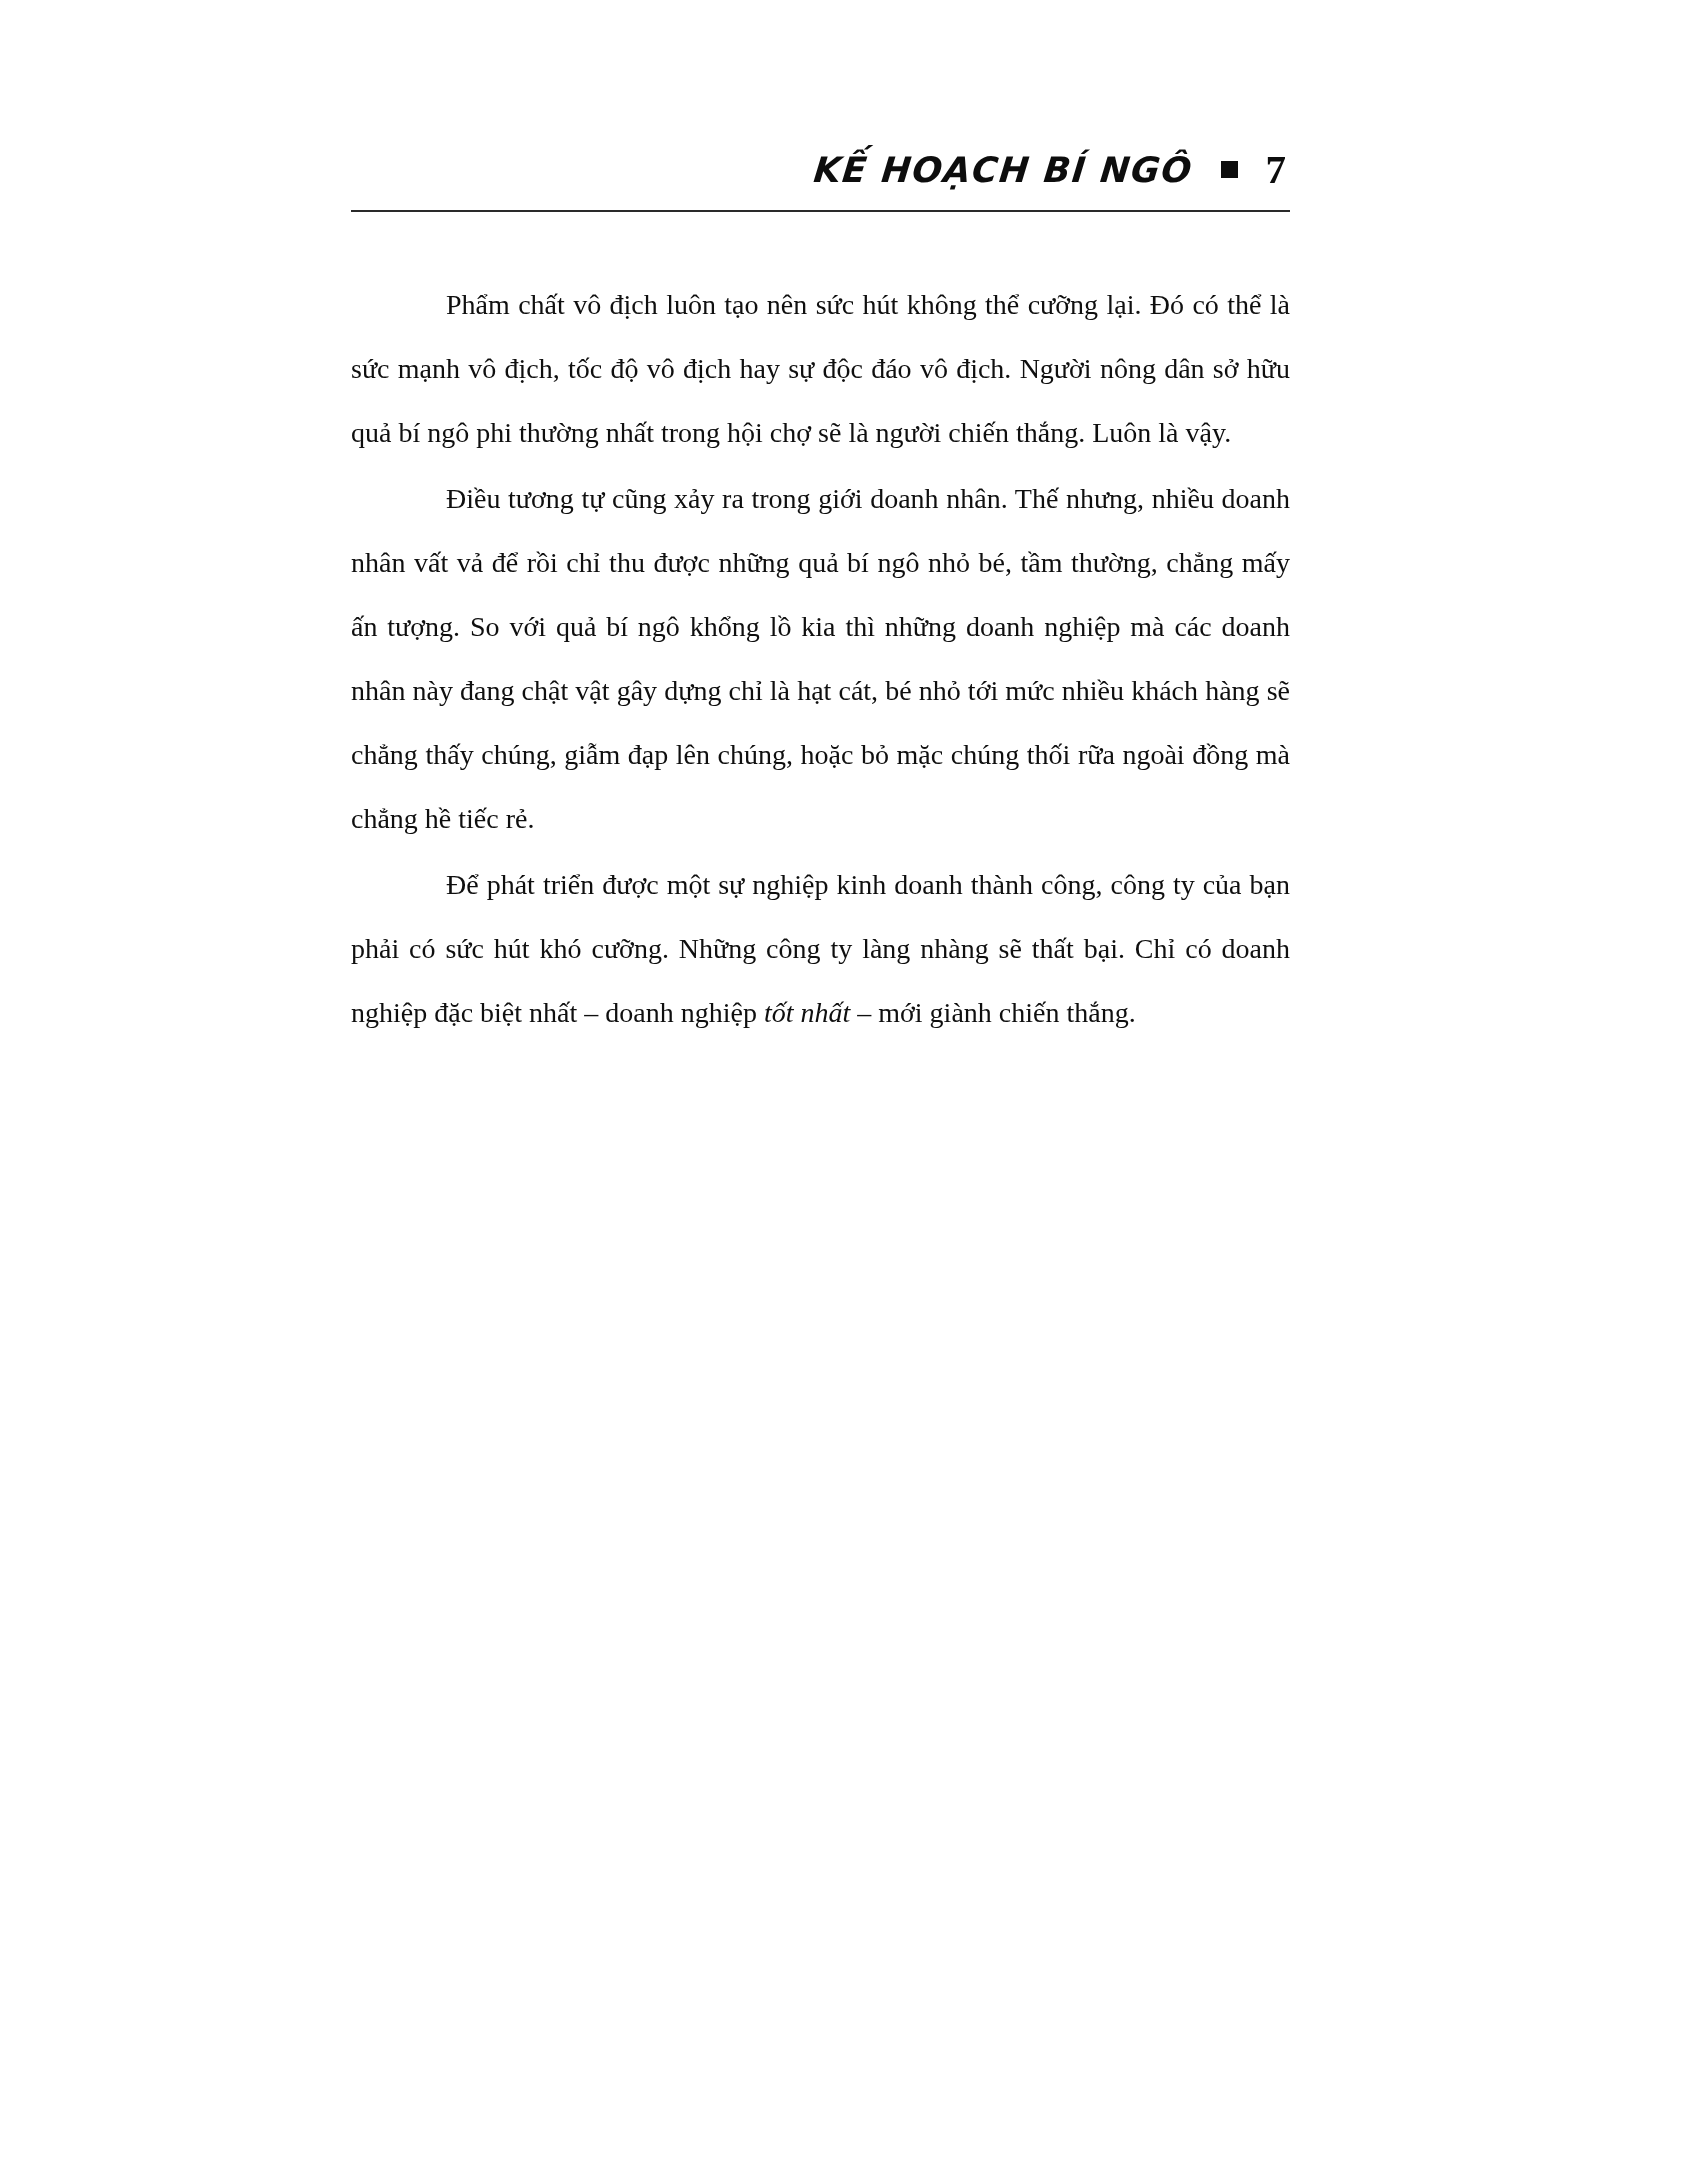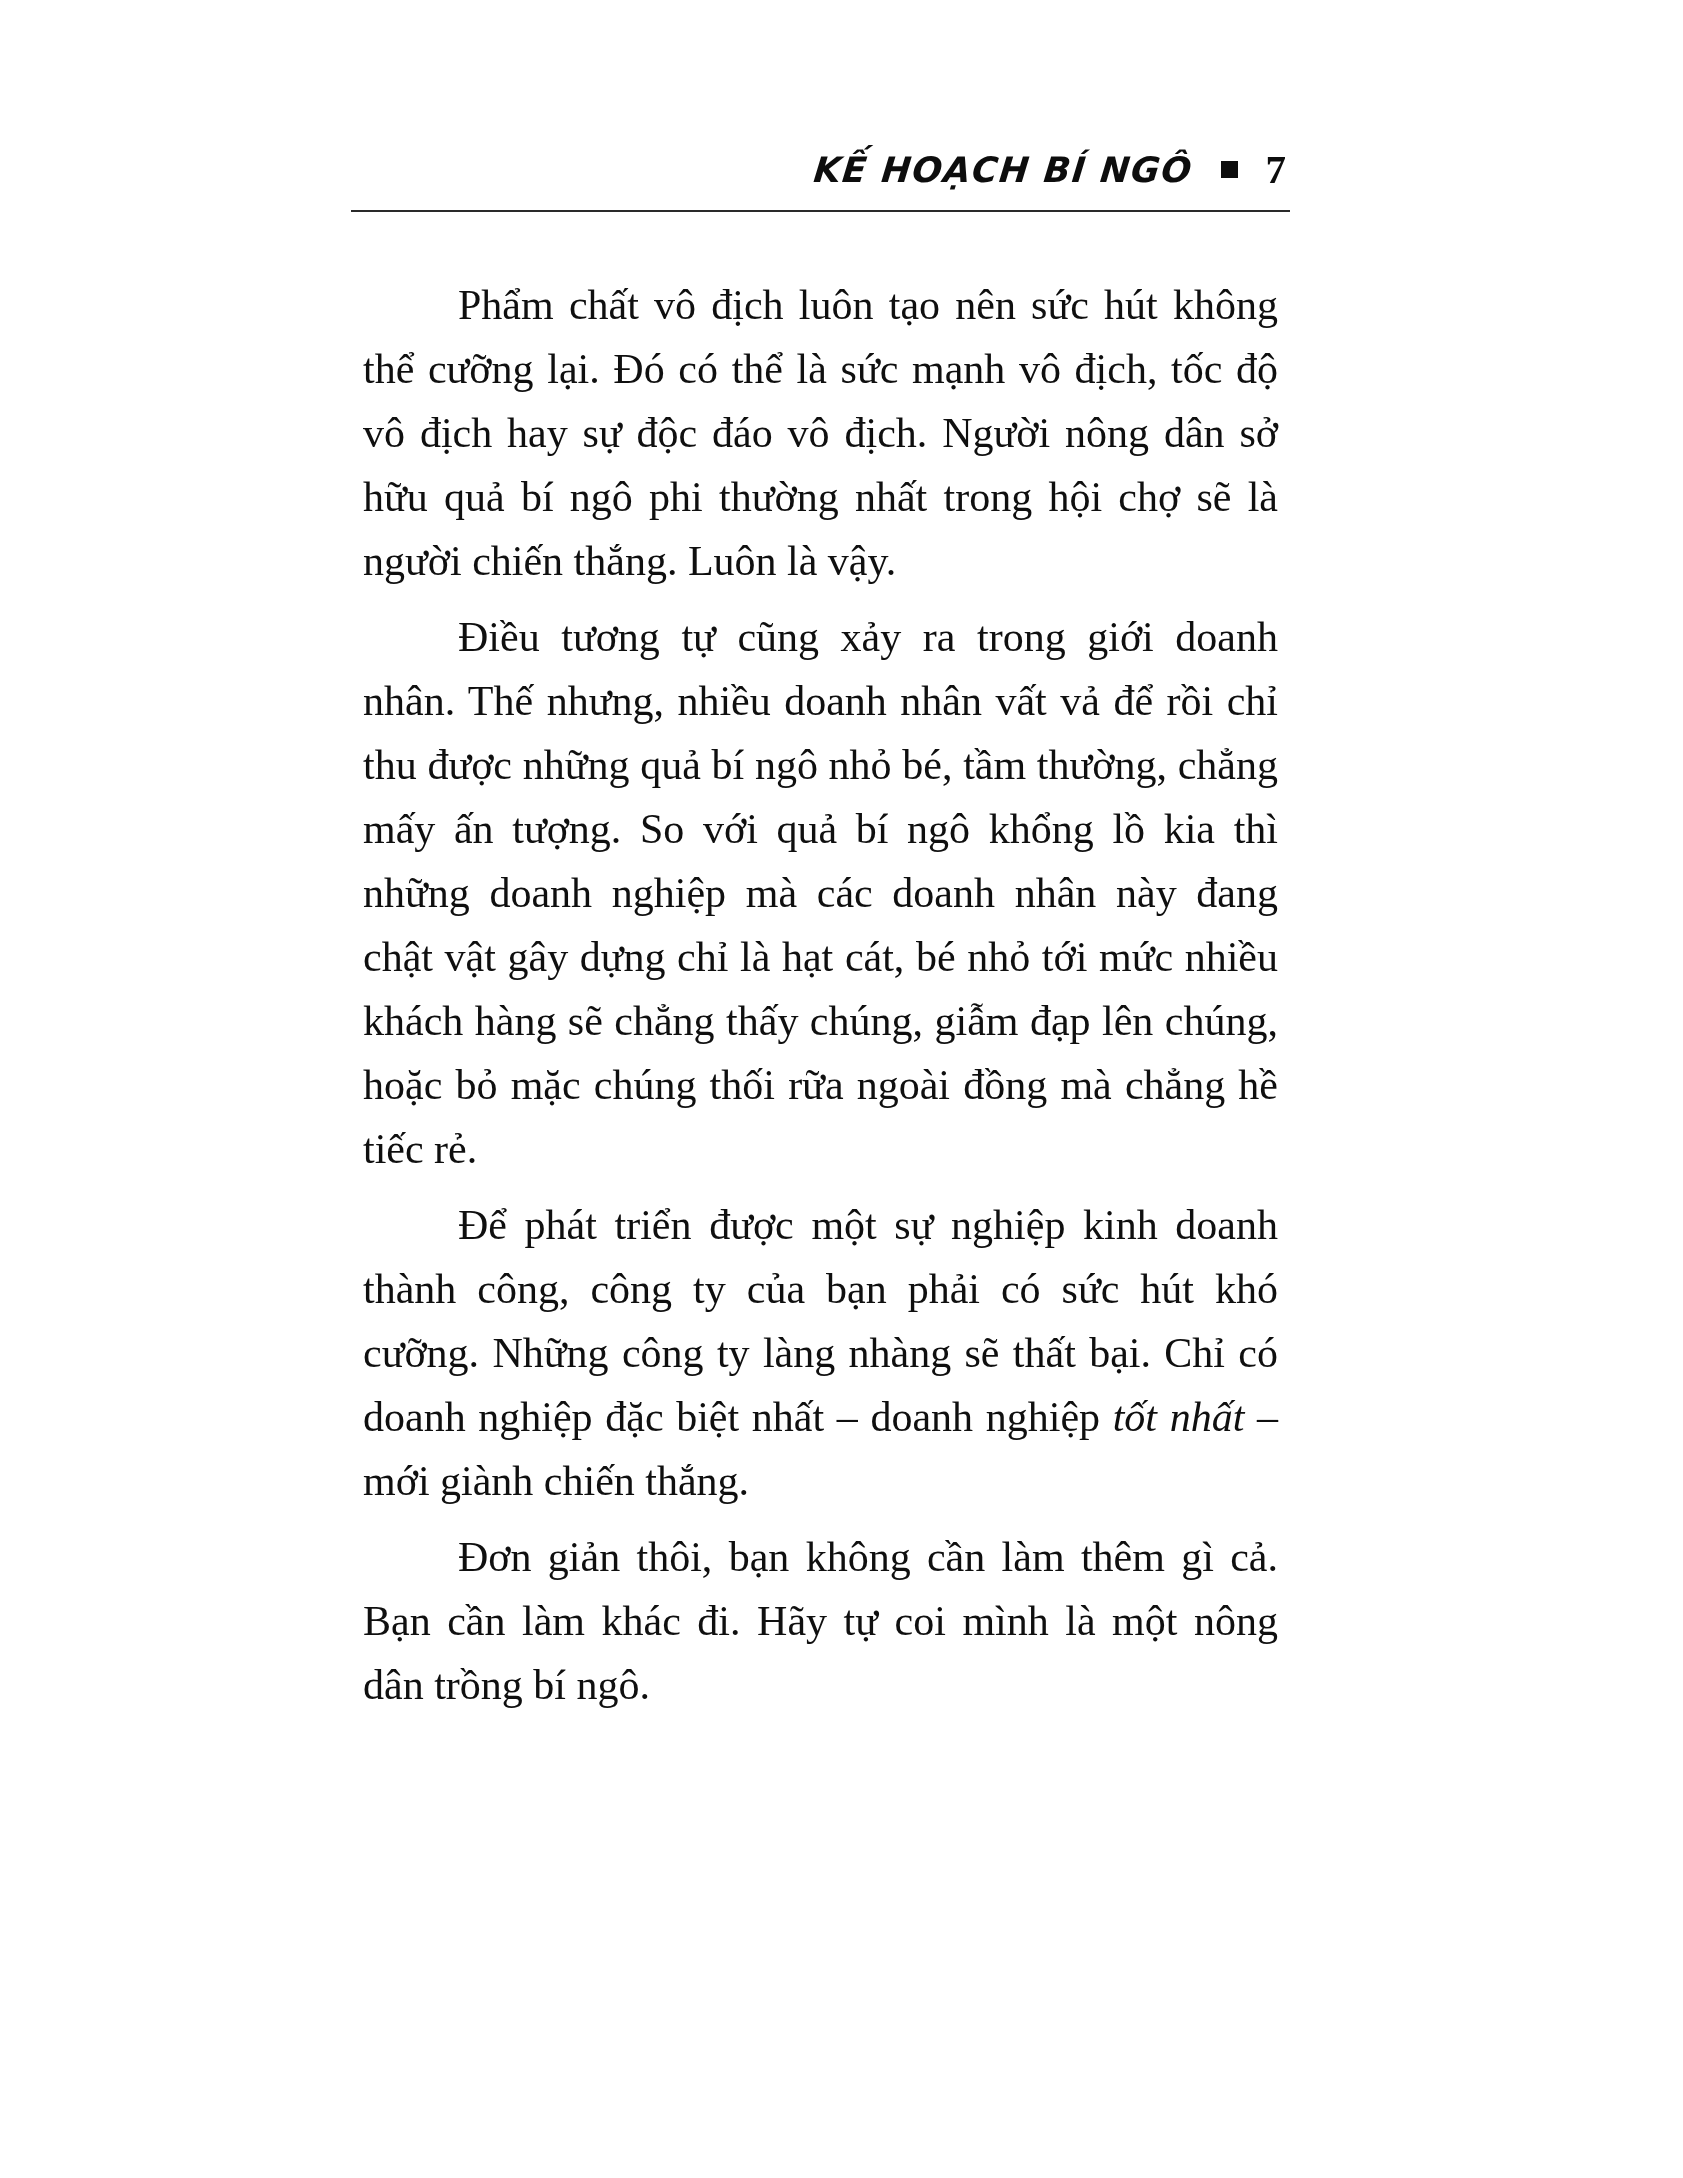--- a/index.html
+++ b/index.html
@@ -54,26 +54,26 @@
     font-weight: bold;
     color: #0d0d0d;
     line-height: 1;
   }
   .header-rule {
     height: 2px;
     background: #2a2a2a;
     margin-bottom: 61px;
   }
   .body-text p {
-    font-size: 42px;
+    font-size: 28px;
     line-height: 64px;
     text-align: justify;
     text-indent: 95px;
     color: #0f0f0f;
-    margin: 12px;
+    margin: 0;
   }
   .body-text p + p { margin-top: 2px; }
   .body-text em { }
 </style>
 </head>
 <body>
 
 <div class="page">
   <div class="content">
 
@@ -86,18 +86,17 @@
     <div class="header-rule"></div>
 
     <main class="body-text">
       <p>Phẩm chất vô địch luôn tạo nên sức hút không thể cưỡng lại. Đó có thể là sức mạnh vô địch, tốc độ vô địch hay sự độc đáo vô địch. Người nông dân sở hữu quả bí ngô phi thường nhất trong hội chợ sẽ là người chiến thắng. Luôn là vậy.</p>
 
       <p>Điều tương tự cũng xảy ra trong giới doanh nhân. Thế nhưng, nhiều doanh nhân vất vả để rồi chỉ thu được những quả bí ngô nhỏ bé, tầm thường, chẳng mấy ấn tượng. So với quả bí ngô khổng lồ kia thì những doanh nghiệp mà các doanh nhân này đang chật vật gây dựng chỉ là hạt cát, bé nhỏ tới mức nhiều khách hàng sẽ chẳng thấy chúng, giẫm đạp lên chúng, hoặc bỏ mặc chúng thối rữa ngoài đồng mà chẳng hề tiếc rẻ.</p>
 
       <p><span>Để phát triển được một sự nghiệp kinh doanh thành công, công ty của bạn phải có sức hút khó cưỡng. Những công ty làng nhàng sẽ thất bại. Chỉ có doanh nghiệp đặc biệt nhất – doanh nghiệp </span><em>tốt nhất</em><span> – mới giành chiến thắng.</span></p>
 
 
-      <p>Đơn giản thôi, bạn không cần làm thêm gì cả. Bạn cần làm khác đi. Hãy tự coi mình là một nông dân trồng bí ngô.</p>
     </main>
 
   </div>
 </div>
 
 
 </body></html>

